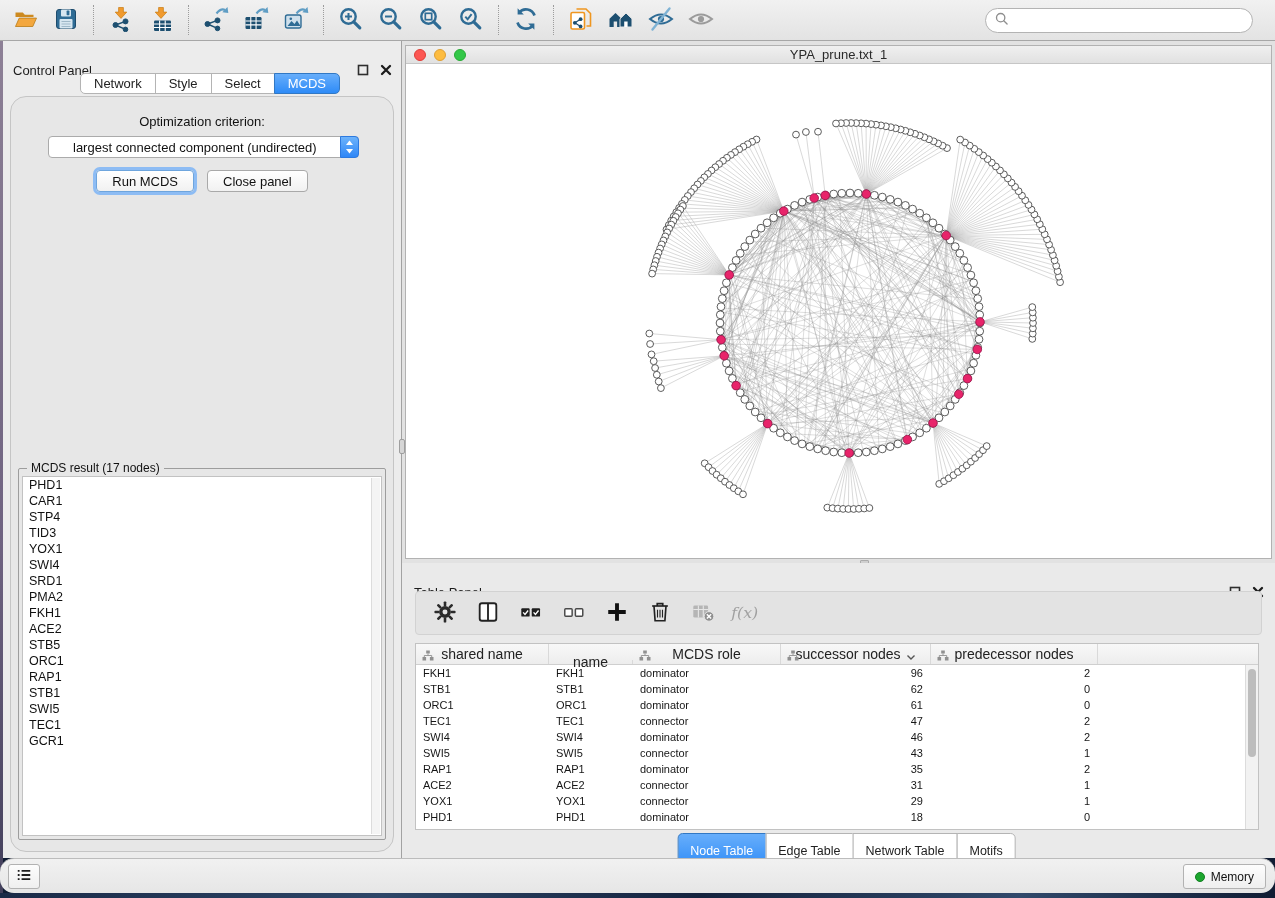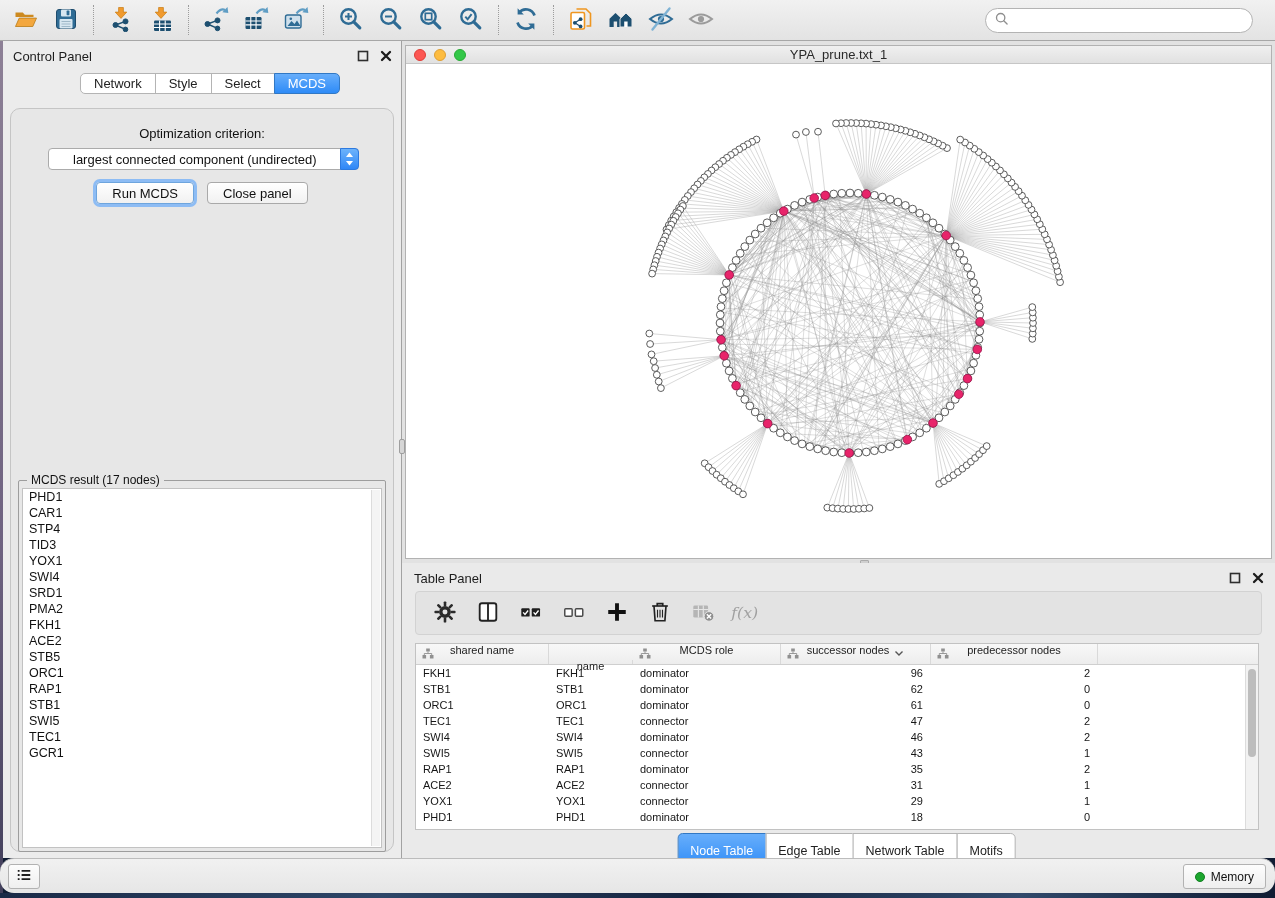--- a/index.html
+++ b/index.html
@@ -25,38 +25,38 @@
 
   
   #left-strip { position:absolute; left:0; top:41px; width:3px; height:852px;
     background:linear-gradient(#8d8096,#6e6280 60%,#43405c); }
   #bottom-strip { position:absolute; left:0; top:893px; width:1275px; height:5px;
     background:linear-gradient(90deg,#1a2a47,#2e4668 30%,#15233e 55%,#31496b 80%,#101c33); }
 
   
   #control-panel { position:absolute; left:3px; top:41px; width:399px; height:817px;
     background:#ececec; border-right:1px solid #a2a2a2; }
-  .panel-header { position:absolute; left:10px; right:8px; top:6px; height:18px;
+  .panel-header { position:absolute; left:10px; right:8px; top:20px; height:18px;
     display:flex; align-items:center; }
   .panel-title { font-size:13px; color:#1d1d1d; }
   .panel-header .spacer { flex:1; }
   .mini-btn { width:14px; height:14px; margin-left:9px; display:flex; align-items:center;
     justify-content:center; background:none; border:none; }
   .mini-btn svg { width:12px; height:12px; }
 
   .seg-tabs { display:inline-flex; }
   .seg { height:21px; padding:0 13px; font-size:13px; color:#222; background:#fff;
     border:1px solid #b4b4b4; margin-left:-1px; display:flex; align-items:center; cursor:default; }
   .seg:first-child { border-radius:5px 0 0 5px; margin-left:16px; }
   .seg:last-child { border-radius:0 5px 5px 0; }
   .seg.active { background:linear-gradient(#67aefb,#2e8bf7); border-color:#3178c4; color:#fff; }
 
   #cp-tabs { position:absolute; top:32px; left:50%; transform:translateX(-50%); }
   #cp-inner { position:absolute; left:7px; right:7px; top:55px; bottom:6px;
-    background:#e7e7e7; border:1px solid #c5c5c5; border-radius:10px;margin-top:12px; }
+    background:#e7e7e7; border:1px solid #c5c5c5; border-radius:16px; }
   #opt-label { position:absolute; top:17px; width:100%; text-align:center; font-size:13px; color:#111; }
   #criterion-dd { position:absolute; top:39px; left:37px; width:311px; height:22px;
     background:#fff; border:1px solid #ababab; border-radius:4px; display:flex; align-items:center; }
   #criterion-value { flex:1; font-size:13px; color:#111; padding-left:24px; white-space:nowrap; }
   #criterion-stepper { width:19px; height:22px; margin-right:-1px; border-radius:0 4px 4px 0;
     background:linear-gradient(#6db3fb,#2f87f7); border:1px solid #2d7ae0;
     display:flex; align-items:center; justify-content:center; }
   #btn-row { position:absolute; top:73px; width:100%; display:flex; justify-content:center; gap:13px; }
   .push-btn { height:22px; padding:0 15px; font-size:13px; color:#111;
     background:linear-gradient(#ffffff,#f1f1f1); border:1px solid #a9a9a9; border-radius:4px;
@@ -98,22 +98,22 @@
     display:flex; align-items:center; gap:17px; padding-left:16px; }
   .tp-icon { width:26px; height:26px; display:flex; align-items:center; justify-content:center;
     background:none; border:none; }
   .tp-icon svg { width:24px; height:24px; }
   .tp-icon.fx svg { width:34px; }
 
   #tbl { position:absolute; left:13px; right:16px; top:80px; height:187px;
     background:#fff; border:1px solid #c2c2c2; }
   #tbl-head { display:flex; height:21px; background:linear-gradient(#f8f8f8,#ededed);
     border-bottom:1px solid #cfcfcf; }
-  .th { position:relative; display:flex; align-items:flex-start; justify-content:center;
-    font-size:11px; color:#222; border-right:1px solid #d9d9d9; gap:5px; }
+  .th { position:relative; display:flex; align-items:center; justify-content:center;
+    font-size:14px; color:#222; border-right:1px solid #d9d9d9; gap:5px; }
   .th .org { position:absolute; left:6px; top:4px; }
   .th.filler { flex:1; border-right:none; }
   #tbl-rows { position:absolute; left:0; right:13px; top:21px; bottom:0; overflow:hidden; }
   .tr { display:flex; height:16px; align-items:center; }
   .td { font-size:11px; color:#161616; white-space:nowrap; overflow:hidden; }
   .td.num { text-align:right; }
   #tbl-scroll { position:absolute; right:0; top:21px; bottom:0; width:13px;
     background:#f2f2f2; border-left:1px solid #dcdcdc; }
   #tbl-thumb { position:absolute; left:2px; top:4px; width:8px; height:88px;
     background:#bdbdbd; border-radius:4px; }

